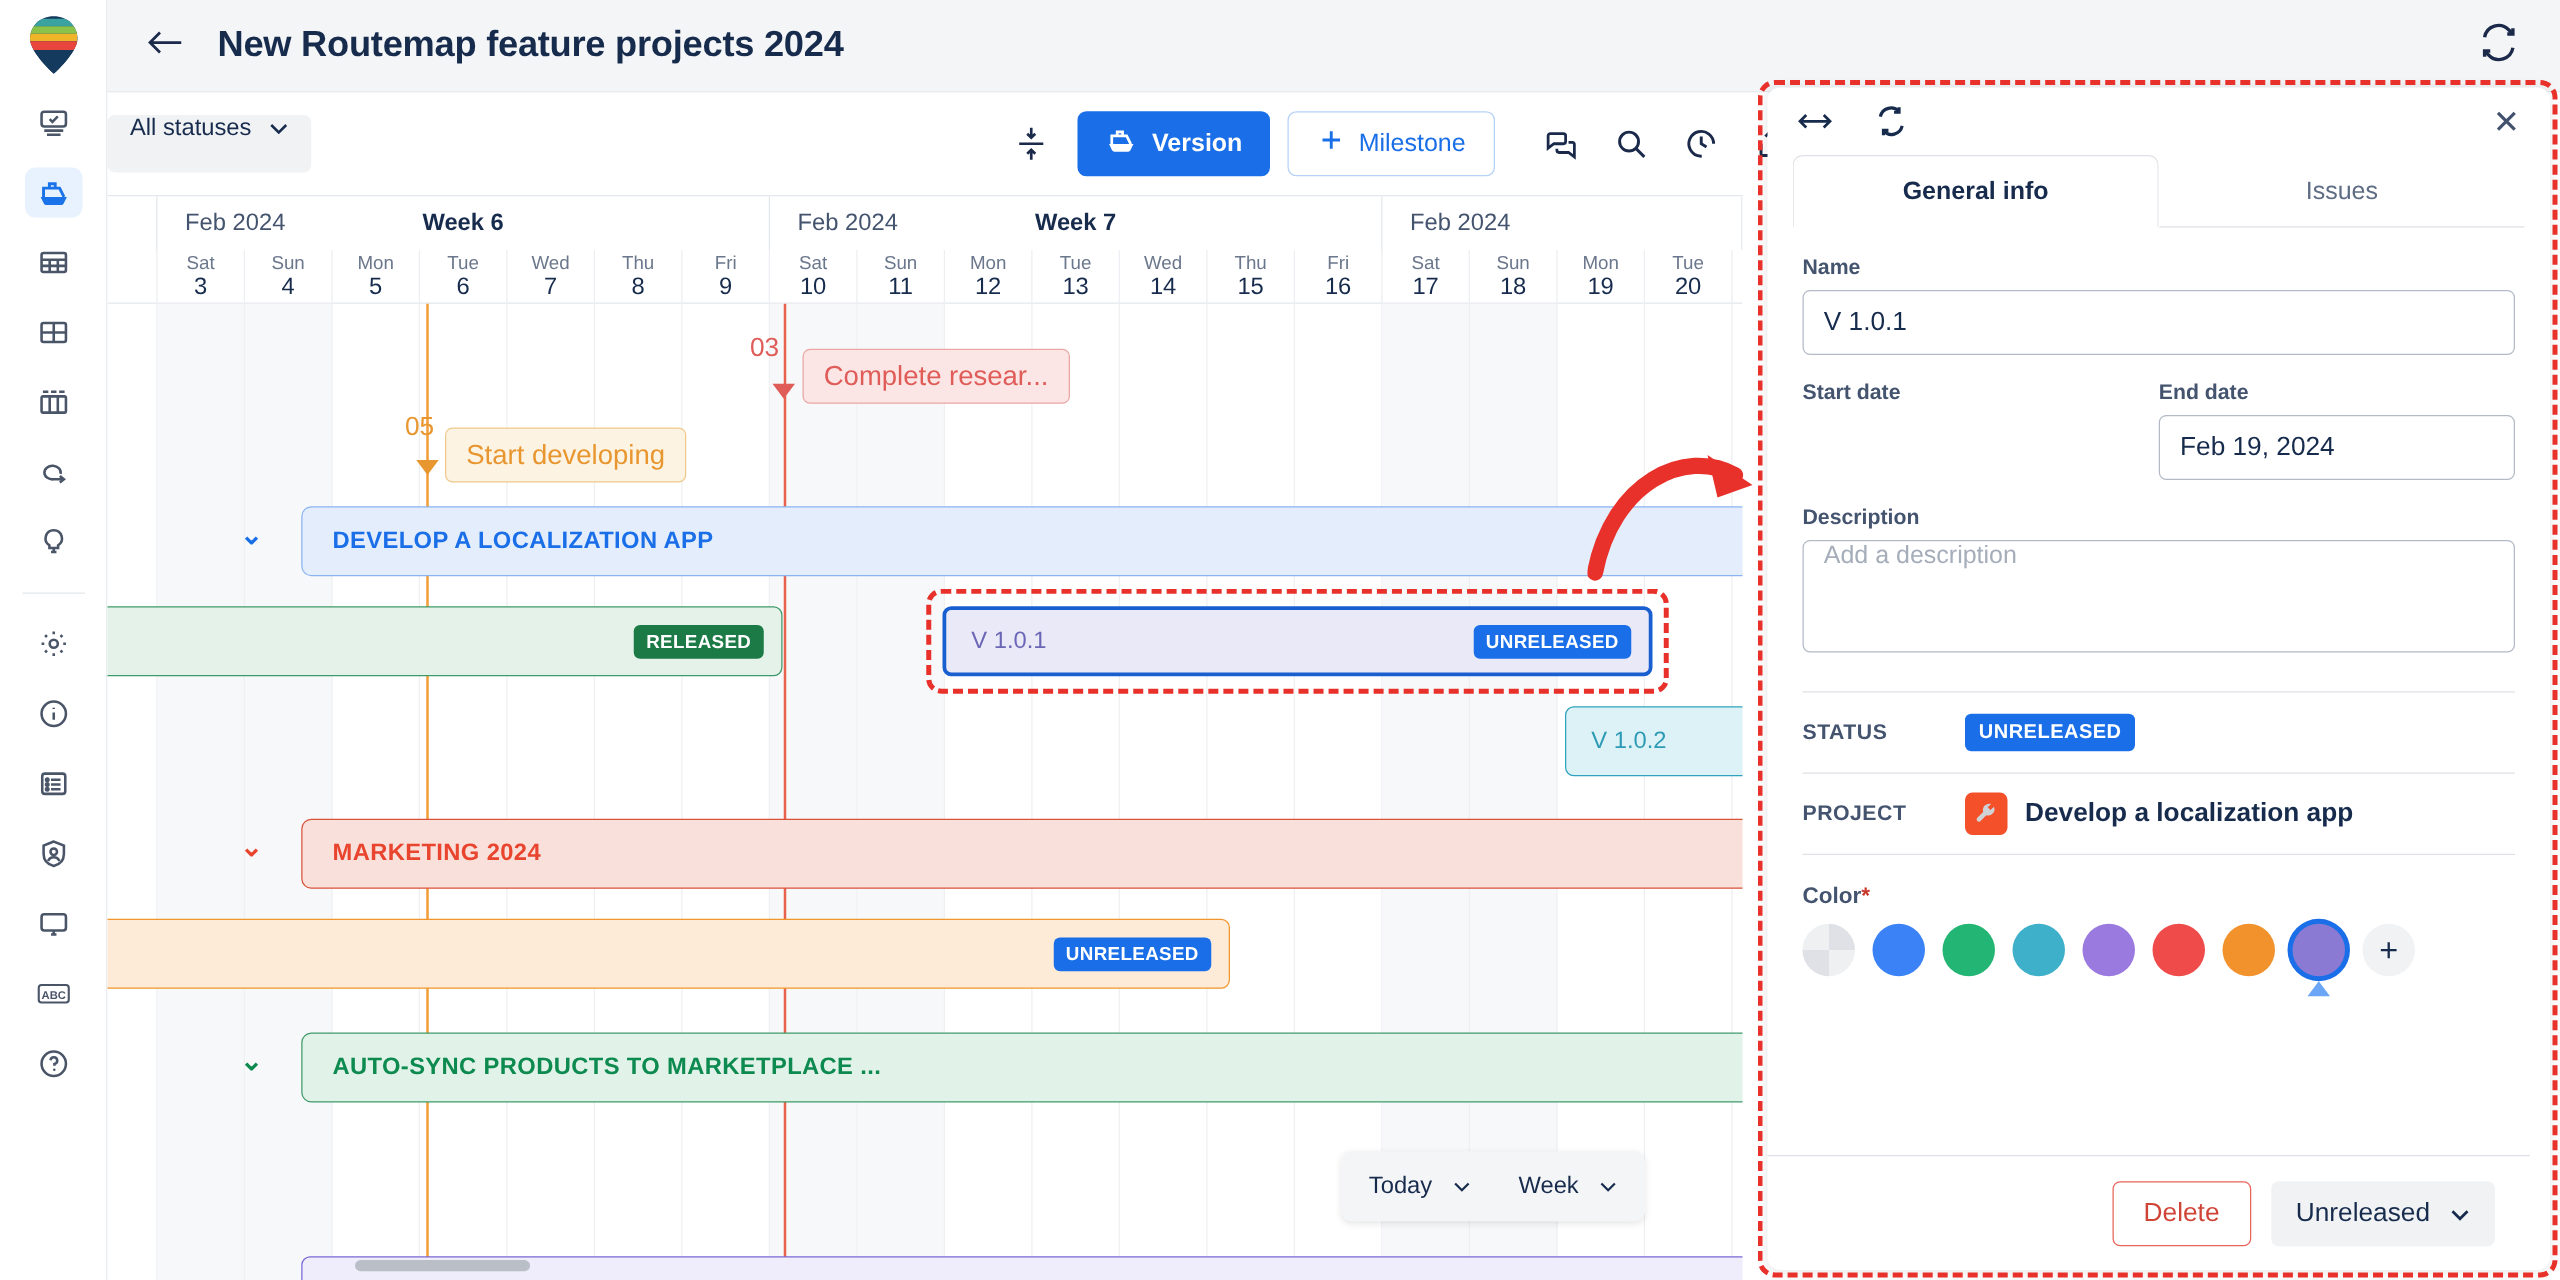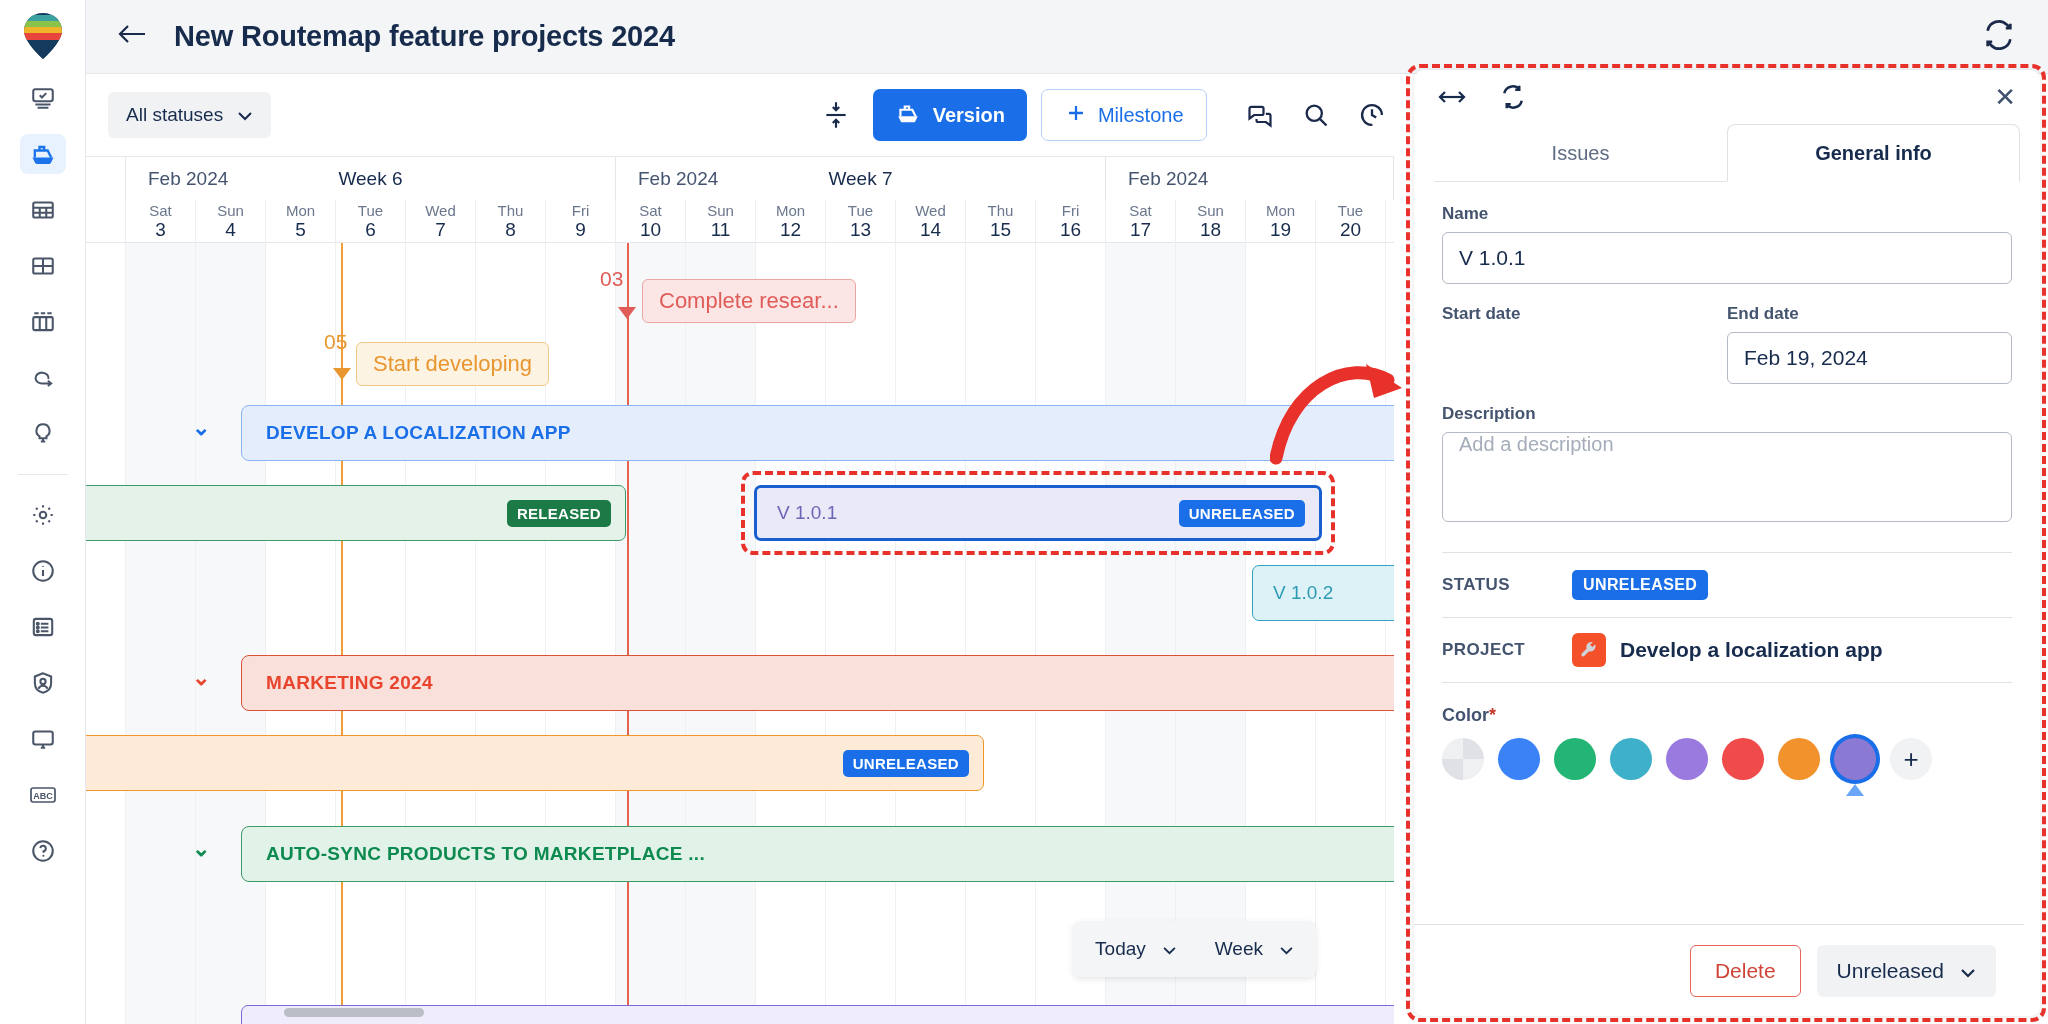--- a/index.html
+++ b/index.html
@@ -39,22 +39,22 @@
   }
   .topbar-right { margin-left: auto; margin-right: 32px; display: flex; align-items: center; }
   .sync-icon { color: #1b2a4a; cursor: pointer; }
 
   
   .toolbar {
     position: absolute; left: 86px; top: 74px; width: 1962px; height: 82px;
     background: #fff; display: flex; align-items: center;
   }
   .status-filter {
-    margin-left: 22px; background: #f1f2f4; border-radius: 6px;
-    height: 46px; padding: 0 18px; display: flex; align-items: center; gap: 14px;
+    background: #f1f2f4; border-radius: 6px;
+    height: 46px; padding: 0 18px; display: flex; align-items: flex-start; gap: 14px;
     font-size: 19px; color: #172b4d; cursor: pointer;
   }
   .tb-center { margin-left: auto; margin-right: auto; display: flex; align-items: center; gap: 14px; }
   .icon-btn {
     width: 46px; height: 46px; border-radius: 6px; display:flex; align-items:center; justify-content:center;
     color: #1b2a4a; cursor: pointer;
   }
   .btn-version {
     background: #1a6fe8; color: #fff; border-radius: 7px; height: 52px;
     padding: 0 22px; display: flex; align-items: center; gap: 12px;
@@ -72,21 +72,21 @@
     position: absolute; left: 86px; top: 156px; width: 1308px; height: 868px;
     background: #fff; border-top: 1px solid #e4e7ec; overflow: hidden;
   }
   .g-head { height: 86px; border-bottom: 1px solid #e4e7ec; position: relative; }
   .g-weeks { display: flex; height: 43px; }
   .g-week {
     display: flex; align-items: center; border-right: 1px solid #e4e7ec;
     font-size: 19px; color: #44546f; position: relative;
   }
   .g-week .mon { margin-left: 22px; }
-  .g-week .wk { font-weight: 400; color: #172b4d; position: absolute; left: 50%; transform: translateX(-50%); }
+  .g-week .wk { font-weight: 700; color: #172b4d; position: absolute; left: 50%; transform: translateX(-50%); }
   .g-days { display: flex; height: 43px; }
   .g-day {
     display: flex; flex-direction: column; align-items: center; justify-content: center;
     border-right: 1px solid #eceef1; font-size: 15px; color: #6b778c; line-height: 1.15;
   }
   .g-day .num { font-size: 19px; color: #172b4d; }
 
   .g-body { position: relative; height: 782px; }
   .g-colgrid { position: absolute; inset: 0; display: flex; }
   .g-col { border-right: 1px solid #eef0f2; height: 100%; }
@@ -643,25 +643,25 @@
           <path d="M5 9a7 7 0 0 1 12-3.2"></path>
             <path d="M17 3v3.2h-3.2"></path>
           <path d="M19 15a7 7 0 0 1-12 3.2"></path>
             <path d="M7 21v-3.2h3.2"></path>
         </svg>
       </span>
       <span class="ph-close">✕</span>
     </div>
 
     <div class="tabs">
+      <div class="tab active">
+        <span>General info</span>
+      </div>
       <div class="tab">
         <span>Issues</span>
-      </div>
-      <div class="tab active">
-        <span>General info</span>
       </div>
     </div>
 
     <div class="panel-body">
       <div class="fld-label">Name</div>
       <input class="fld-input" value="V 1.0.1" style="">
 
       <div class="row2">
         <div>
           <div class="fld-label">Start date</div>

